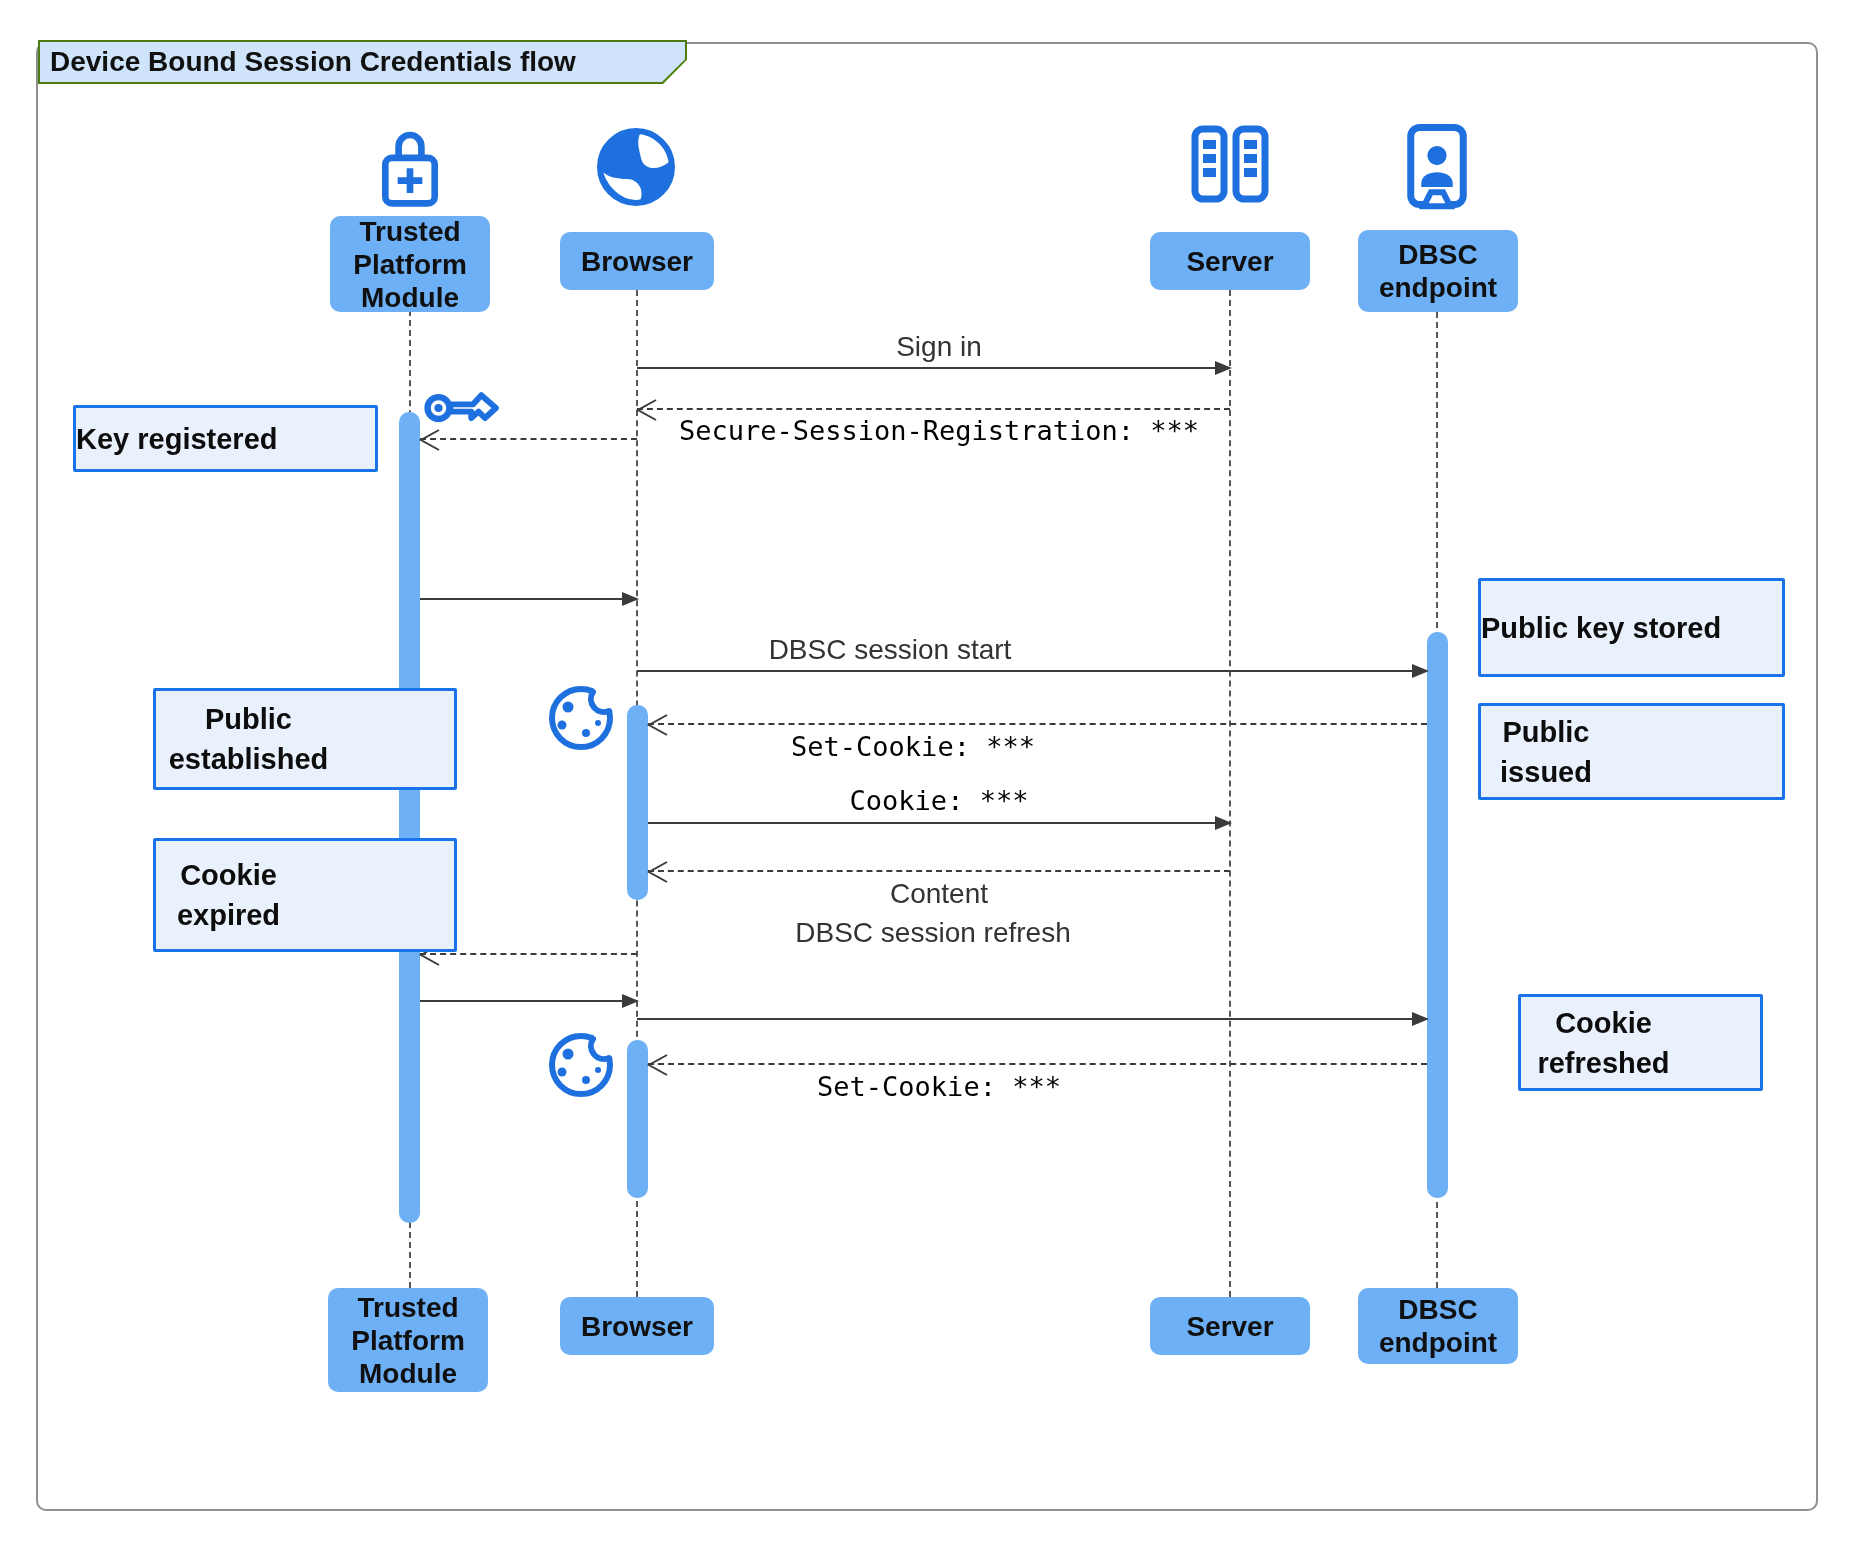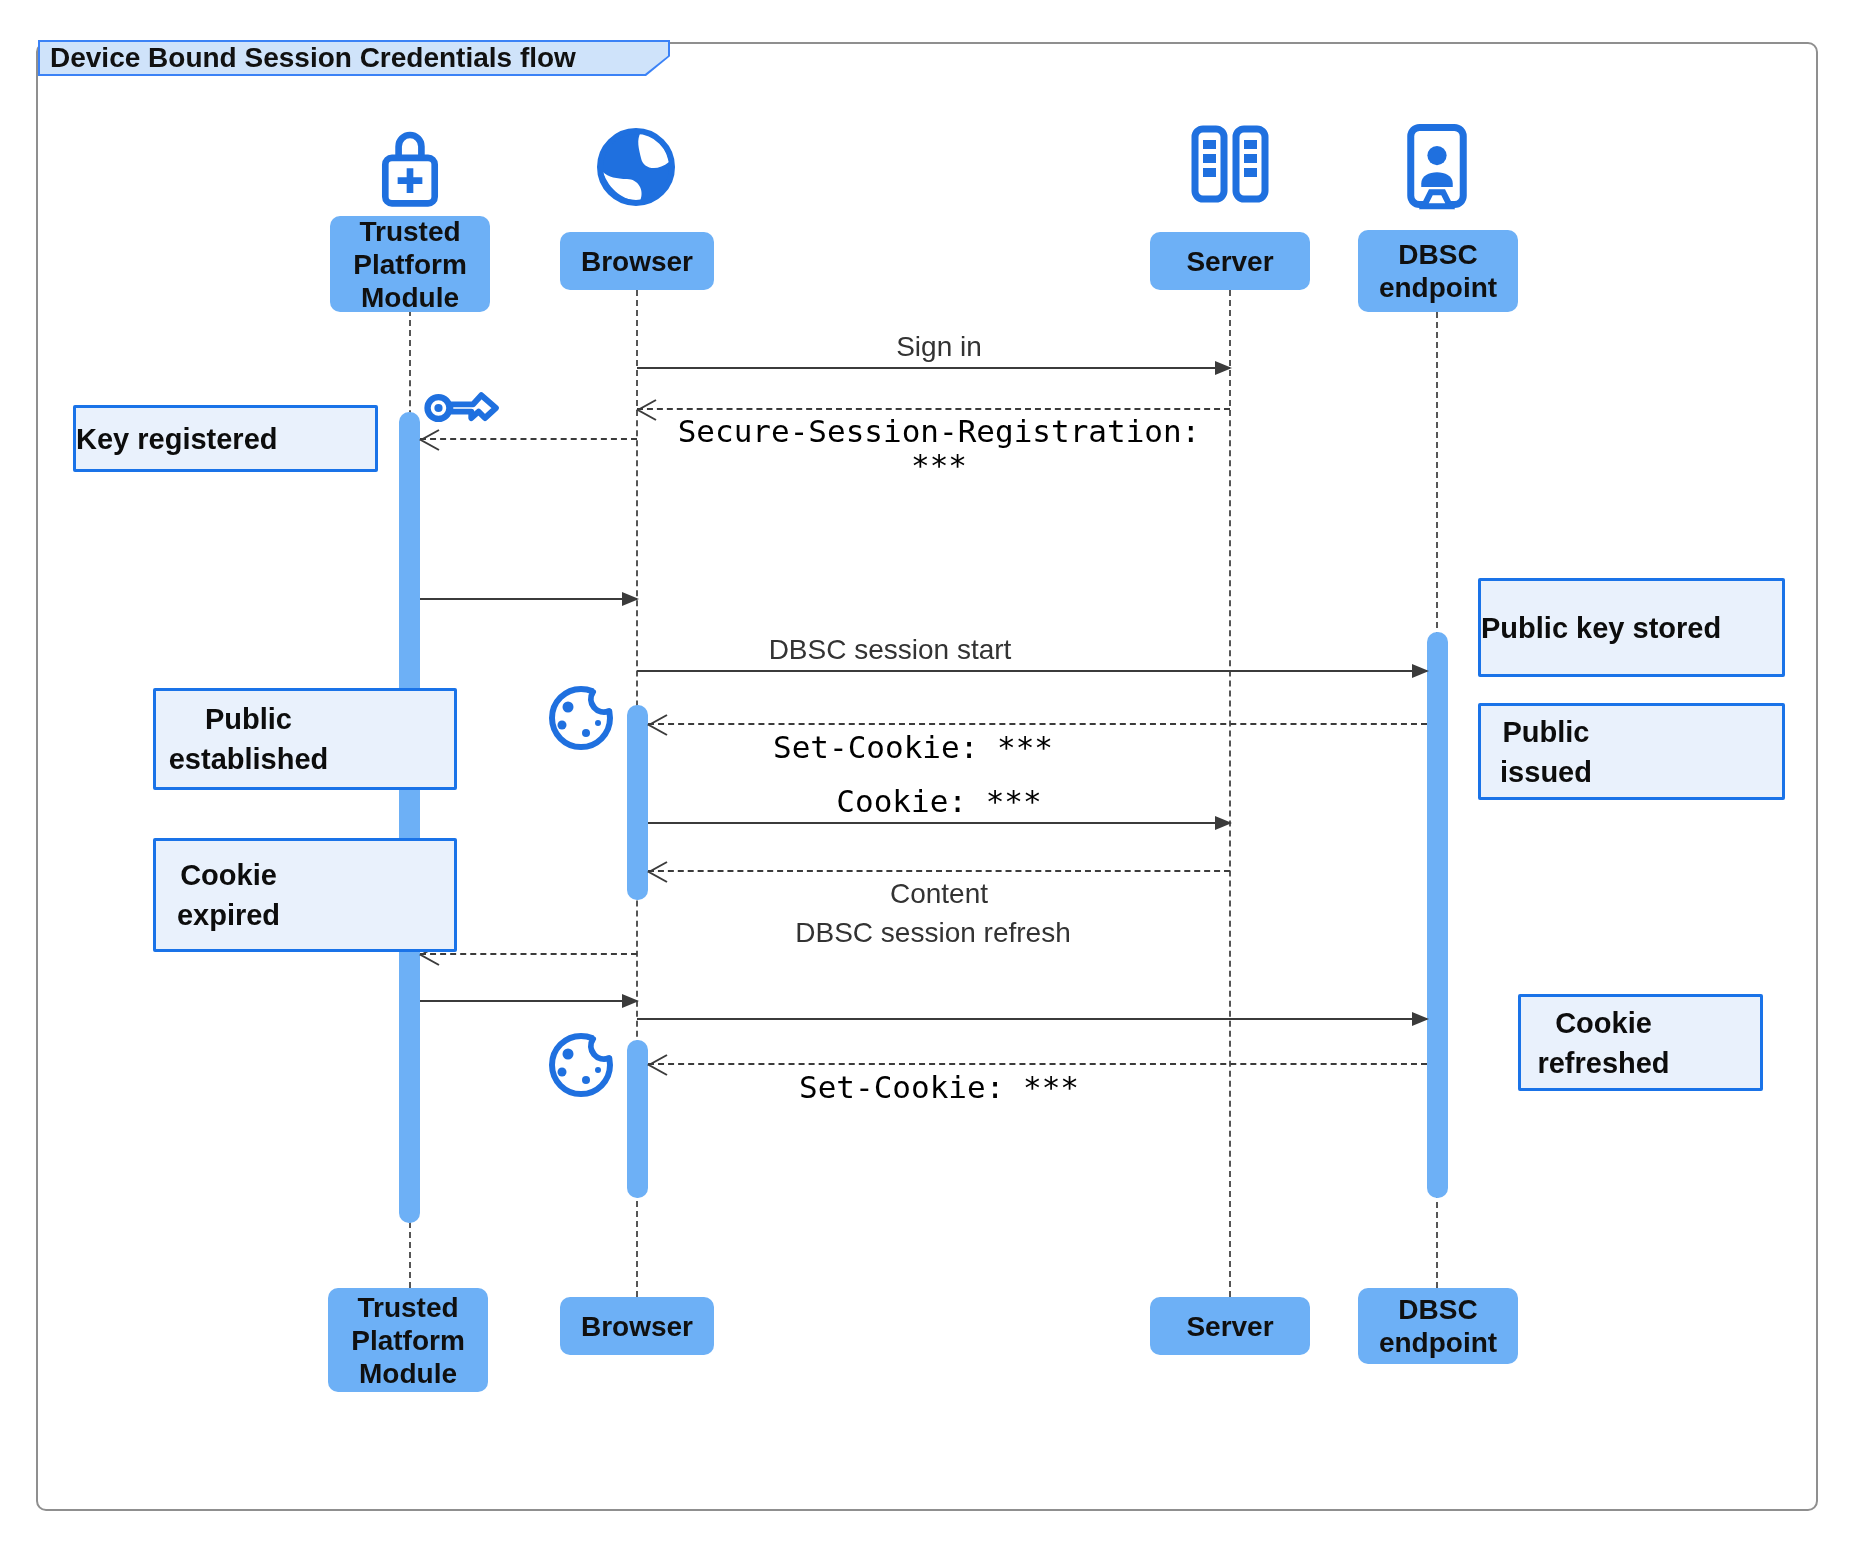--- a/index.html
+++ b/index.html
@@ -1,43 +1,43 @@
 <!DOCTYPE html>
 <html><head>
 <meta charset="utf-8">
 <style>
   html,body{margin:0;padding:0;background:#fff;}
   .canvas{position:relative;width:1859px;height:1546px;background:#fff;
           font-family:"Liberation Sans",sans-serif;overflow:hidden;}
   .frame{position:absolute;left:36px;top:42px;width:1778px;height:1465px;
          border:2px solid #8f8f8f;border-radius:10px;background:#fff;}
   
-  .tab-outer{position:absolute;left:38px;top:40px;width:632px;height:36px;
-             background:#3b82f6;
-             clip-path:polygon(0 0,100% 0,100% 45%,calc(100% - 24px) 100%,0 100%);}
+  .tab-outer{position:absolute;left:38px;top:40px;width:632px;height:44px;
+             background:#4d7c0f;
+             clip-path:polygon(0 0,100% 0,100% 45%,calc(100% - 24px) 100%,0 100%);padding-left:17px;}
   .tab-inner{position:absolute;left:2px;top:2px;right:2px;bottom:2px;background:#cfe3fa;
              clip-path:polygon(0 0,100% 0,100% 43%,calc(100% - 23px) 100%,0 100%);
              display:flex;align-items:center;padding-left:10px;box-sizing:border-box;
              font-weight:bold;font-size:28px;color:#111;}
   .lifeline{position:absolute;width:0;border-left:2px dashed #565656;}
   .activation{position:absolute;width:21px;background:#6db0f6;border-radius:10px;}
   .actor{position:absolute;background:#6db0f6;border-radius:10px;color:#101010;
          font-weight:bold;font-size:28px;line-height:33px;display:flex;
          align-items:center;justify-content:center;text-align:center;padding:4px 8px;box-sizing:border-box;}
   .note{position:absolute;background:#e9f1fc;border:3px solid #1a73e8;border-radius:2px;
         color:#0d0d0d;font-weight:bold;font-size:29px;line-height:40px;display:flex;
         align-items:center;text-align:center;box-sizing:border-box;}
   .msg{position:absolute;height:0;border-top:2px solid #3b3b3b;}
   .msg.dashed{border-top-style:dashed;}
   .head-r{position:absolute;right:-2px;top:-8px;width:0;height:0;
           border-top:7px solid transparent;border-bottom:7px solid transparent;
           border-left:17px solid #3b3b3b;}
   .chev{position:absolute;left:-3px;top:-13px;}
   .mlabel{position:absolute;text-align:center;font-size:28px;color:#333;height:34px;line-height:34px;}
-  .mlabel.mono{font-family:"DejaVu Sans Mono",monospace;color:#000;font-size:31px;}
+  .mlabel.mono{font-family:"DejaVu Sans Mono",monospace;color:#000;font-size:27px;}
   .icon{position:absolute;}
 </style>
 </head>
 <body>
 
 <div class="canvas">
   <div class="frame"></div>
 
   <div class="tab-outer">
     <div class="tab-inner">Device Bound Session Credentials flow</div>

